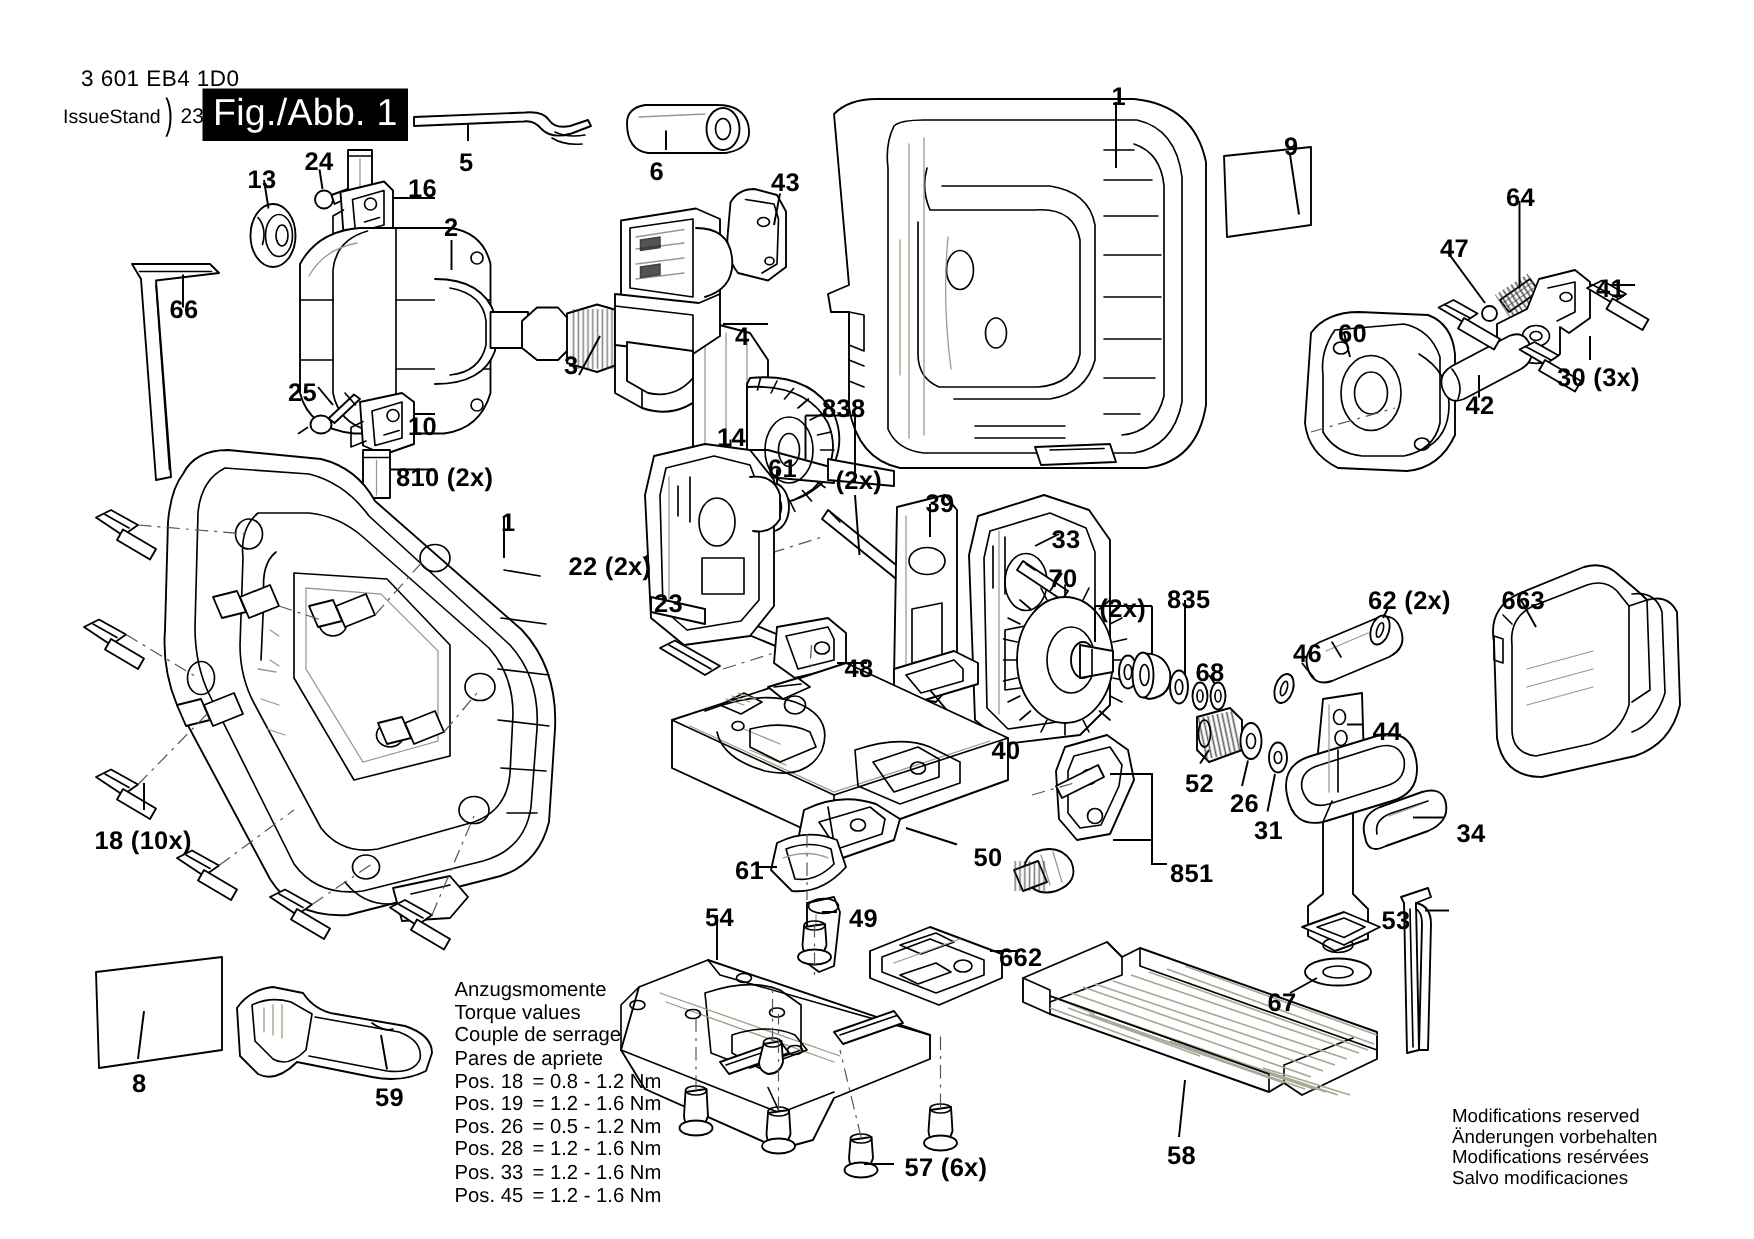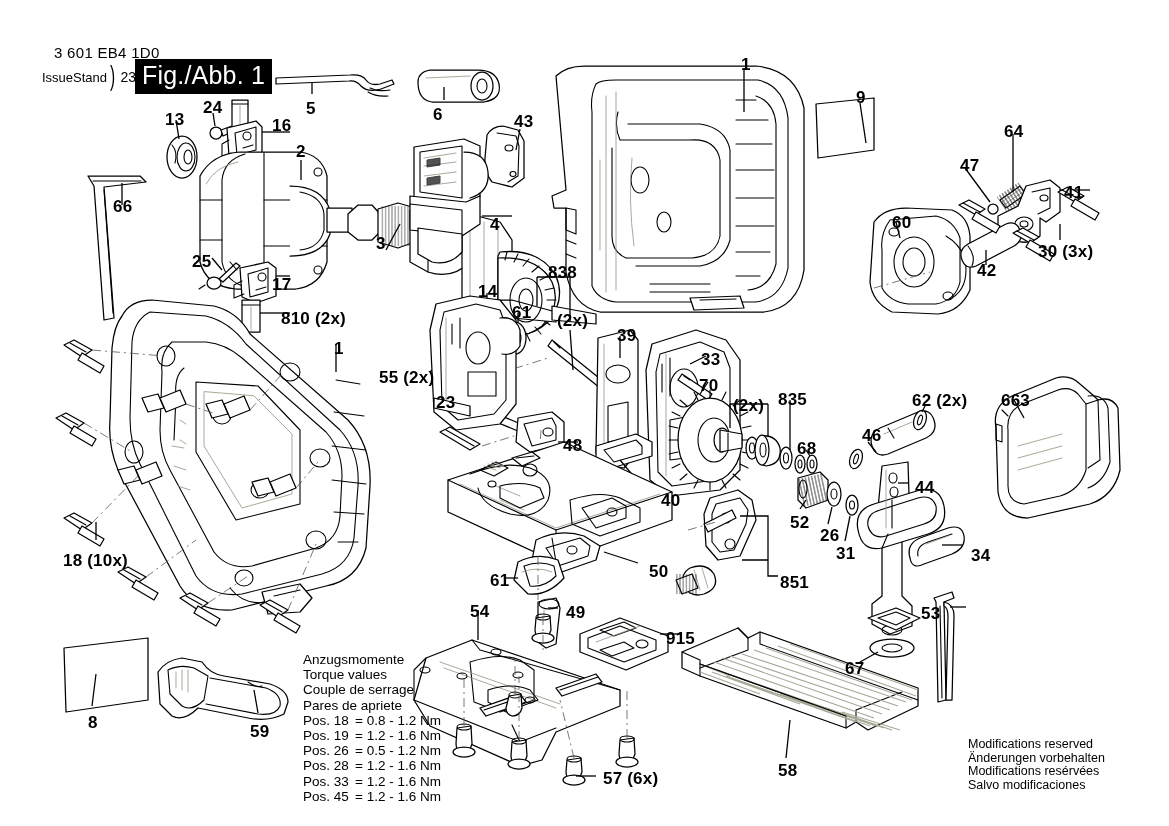--- a/index.html
+++ b/index.html
@@ -738,22 +738,22 @@
   <div class="lbl" style="left:960px;top:157px">47</div>
   <div class="lbl" style="left:1064px;top:184px">41</div>
   <div class="lbl" style="left:1038px;top:243px">30 (3x)</div>
   <div class="lbl" style="left:977px;top:262px">42</div>
   <div class="lbl" style="left:892px;top:214px">60</div>
   <div class="lbl" style="left:296px;top:143px">2</div>
   <div class="lbl" style="left:490px;top:216px">4</div>
   <div class="lbl" style="left:376px;top:235px">3</div>
   <div class="lbl" style="left:113px;top:198px">66</div>
   <div class="lbl" style="left:192px;top:253px">25</div>
-  <div class="lbl" style="left:272px;top:276px">17</div>
-  <div class="lbl" style="left:281px;top:310px">810 (2x)</div>
+  <div class="lbl" style="left:272px;top:276px">10</div>
+  <div class="lbl" style="left:264px;top:310px">810 (2x)</div>
   <div class="lbl" style="left:478px;top:283px">14</div>
   <div class="lbl" style="left:512px;top:304px">61</div>
   <div class="lbl" style="left:548px;top:264px">838</div>
   <div class="lbl" style="left:557px;top:312px">(2x)</div>
   <div class="lbl" style="left:617px;top:327px">39</div>
   <div class="lbl" style="left:701px;top:351px">33</div>
   <div class="lbl" style="left:699px;top:377px">70</div>
   <div class="lbl" style="left:733px;top:397px">(2x)</div>
   <div class="lbl" style="left:778px;top:391px">835</div>
   <div class="lbl" style="left:797px;top:440px">68</div>
@@ -761,29 +761,29 @@
   <div class="lbl" style="left:820px;top:527px">26</div>
   <div class="lbl" style="left:836px;top:545px">31</div>
   <div class="lbl" style="left:862px;top:427px">46</div>
   <div class="lbl" style="left:912px;top:392px">62 (2x)</div>
   <div class="lbl" style="left:1001px;top:392px">663</div>
   <div class="lbl" style="left:915px;top:479px">44</div>
   <div class="lbl" style="left:971px;top:547px">34</div>
   <div class="lbl" style="left:921px;top:605px">53</div>
   <div class="lbl" style="left:845px;top:660px">67</div>
   <div class="lbl" style="left:780px;top:574px">851</div>
-  <div class="lbl" style="left:379px;top:369px">55 (2x)</div>
+  <div class="lbl" style="left:379px;top:369px">22 (2x)</div>
   <div class="lbl" style="left:436px;top:394px">23</div>
   <div class="lbl" style="left:563px;top:437px">48</div>
   <div class="lbl" style="left:661px;top:492px">40</div>
   <div class="lbl" style="left:649px;top:563px">50</div>
   <div class="lbl" style="left:490px;top:572px">61</div>
   <div class="lbl" style="left:566px;top:604px">49</div>
   <div class="lbl" style="left:470px;top:603px">54</div>
-  <div class="lbl" style="left:666px;top:630px">915</div>
+  <div class="lbl" style="left:666px;top:630px">662</div>
   <div class="lbl" style="left:603px;top:770px">57 (6x)</div>
   <div class="lbl" style="left:778px;top:762px">58</div>
   <div class="lbl" style="left:334px;top:340px">1</div>
   <div class="lbl" style="left:63px;top:552px">18 (10x)</div>
   <div class="lbl" style="left:88px;top:714px">8</div>
   <div class="lbl" style="left:250px;top:723px">59</div>
 
   <div class="torque">
     <div>Anzugsmomente</div>
     <div>Torque values</div>

